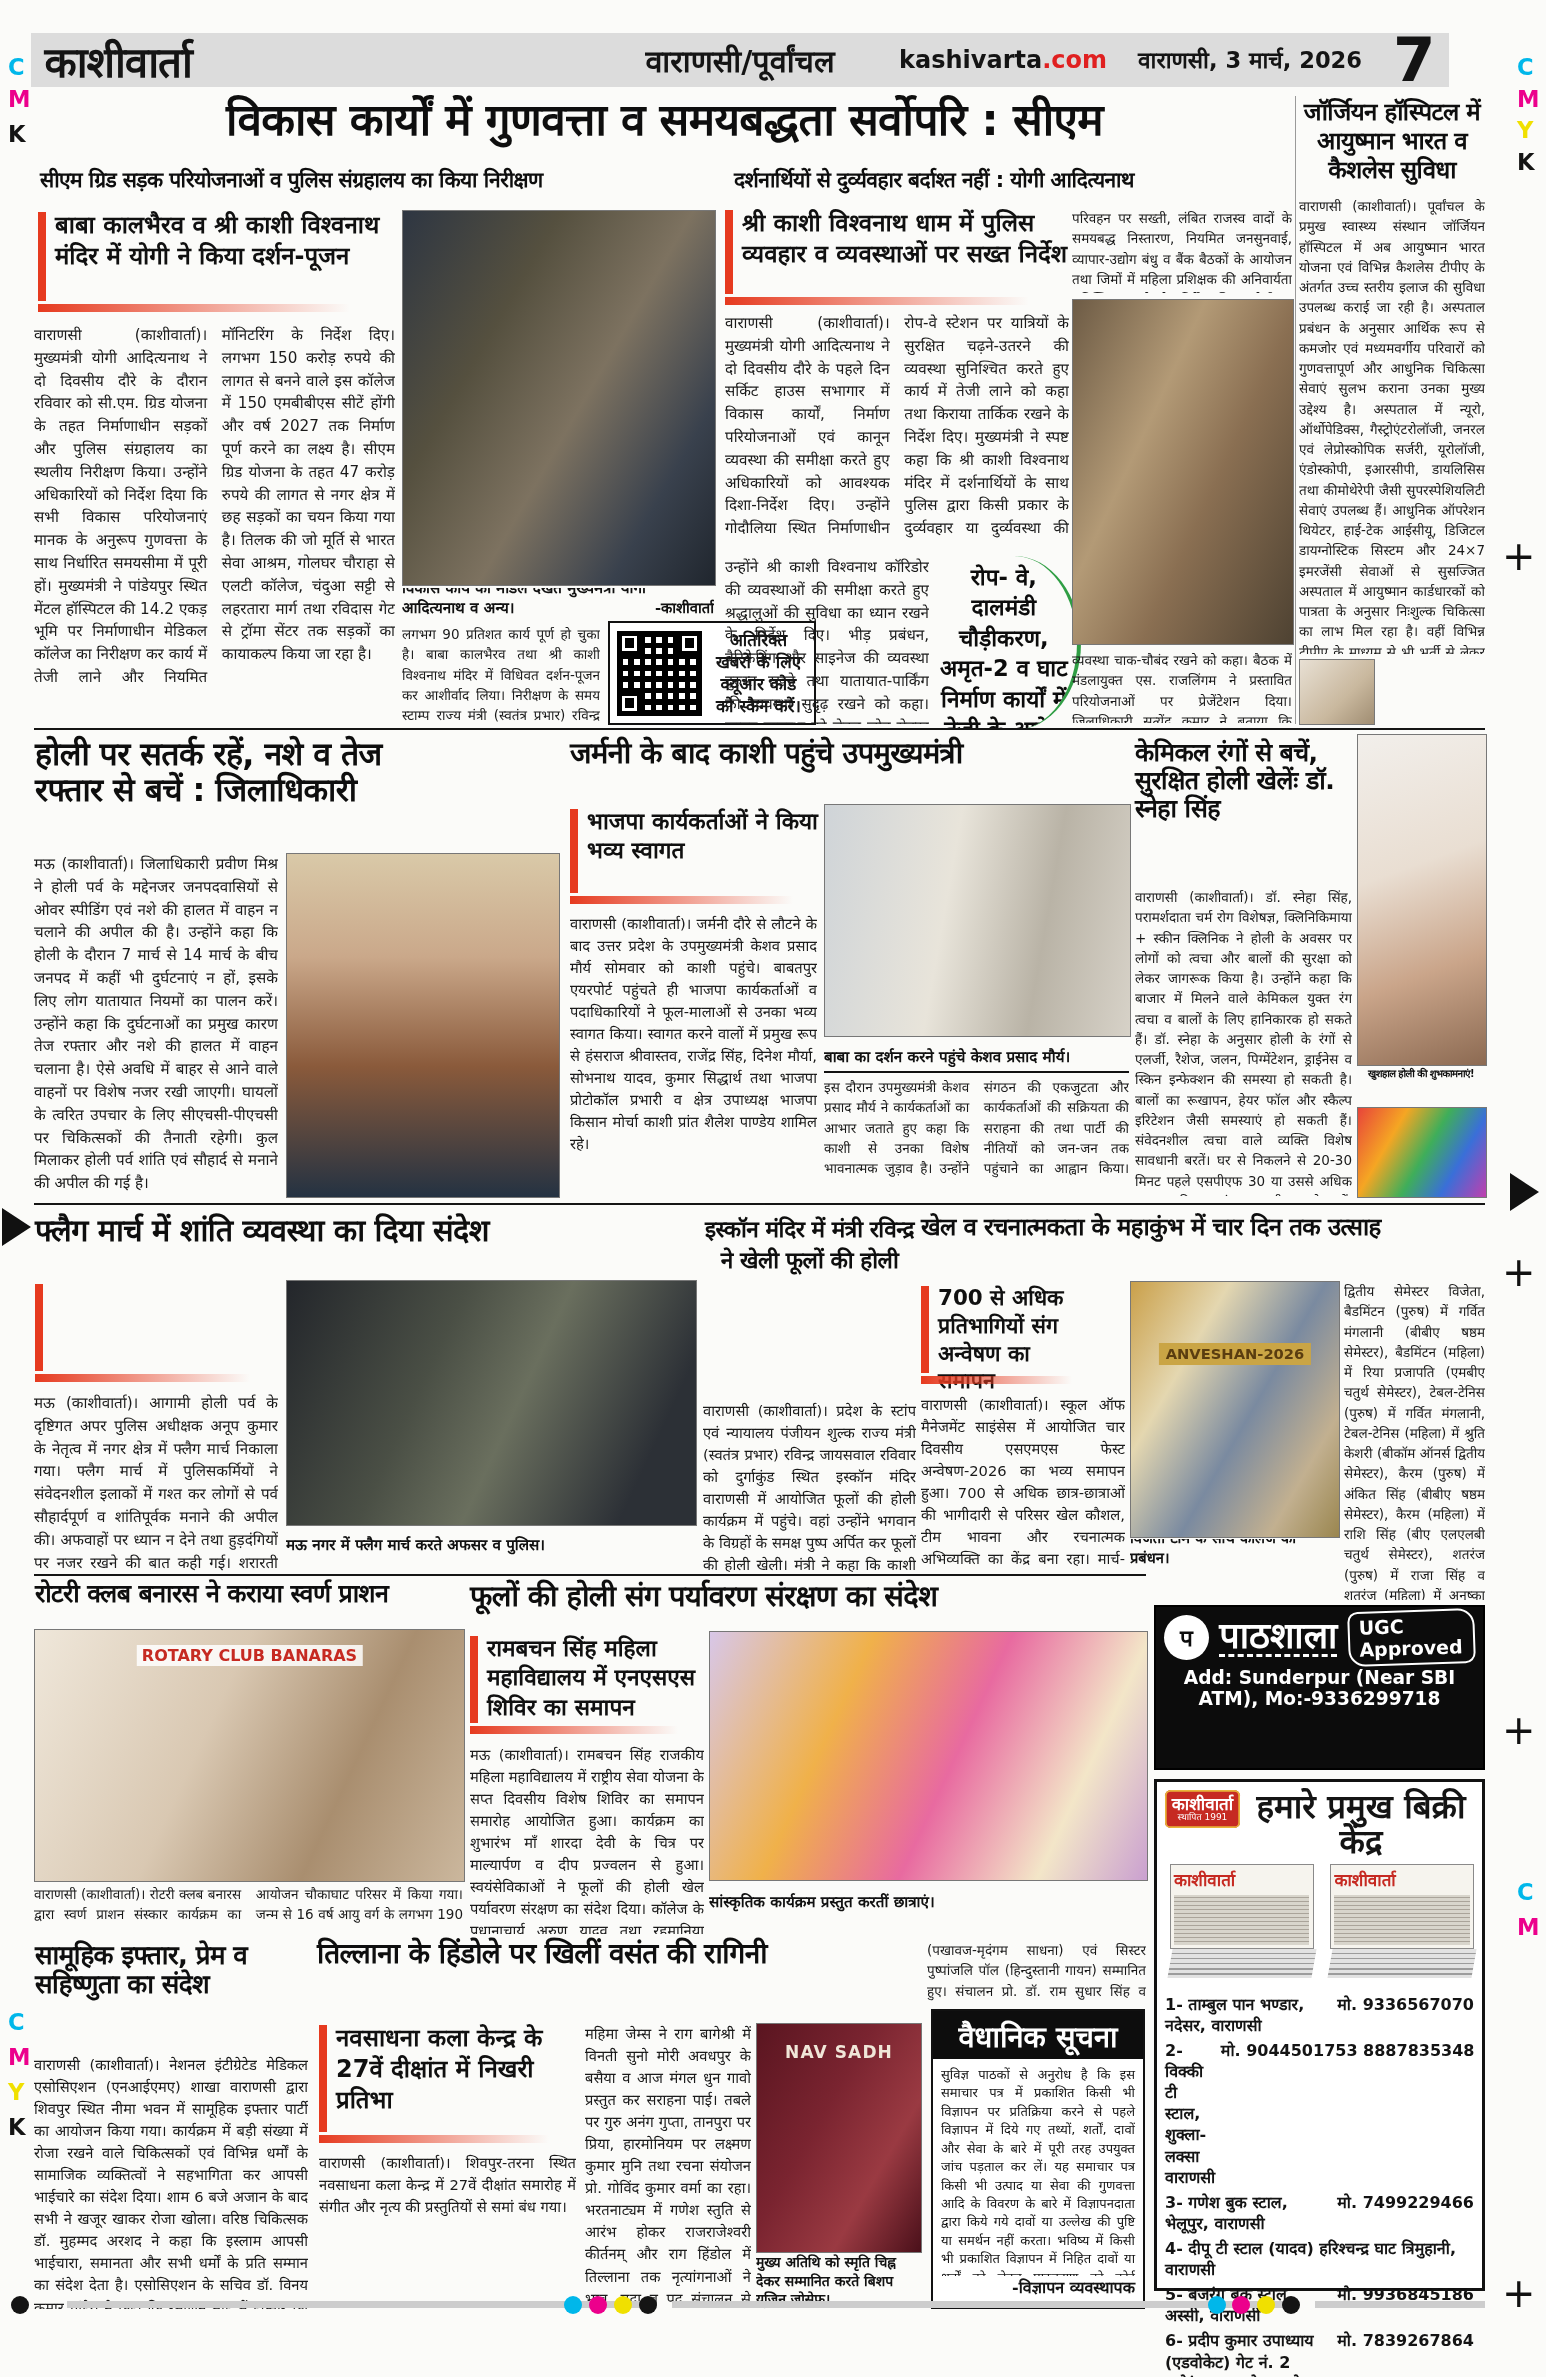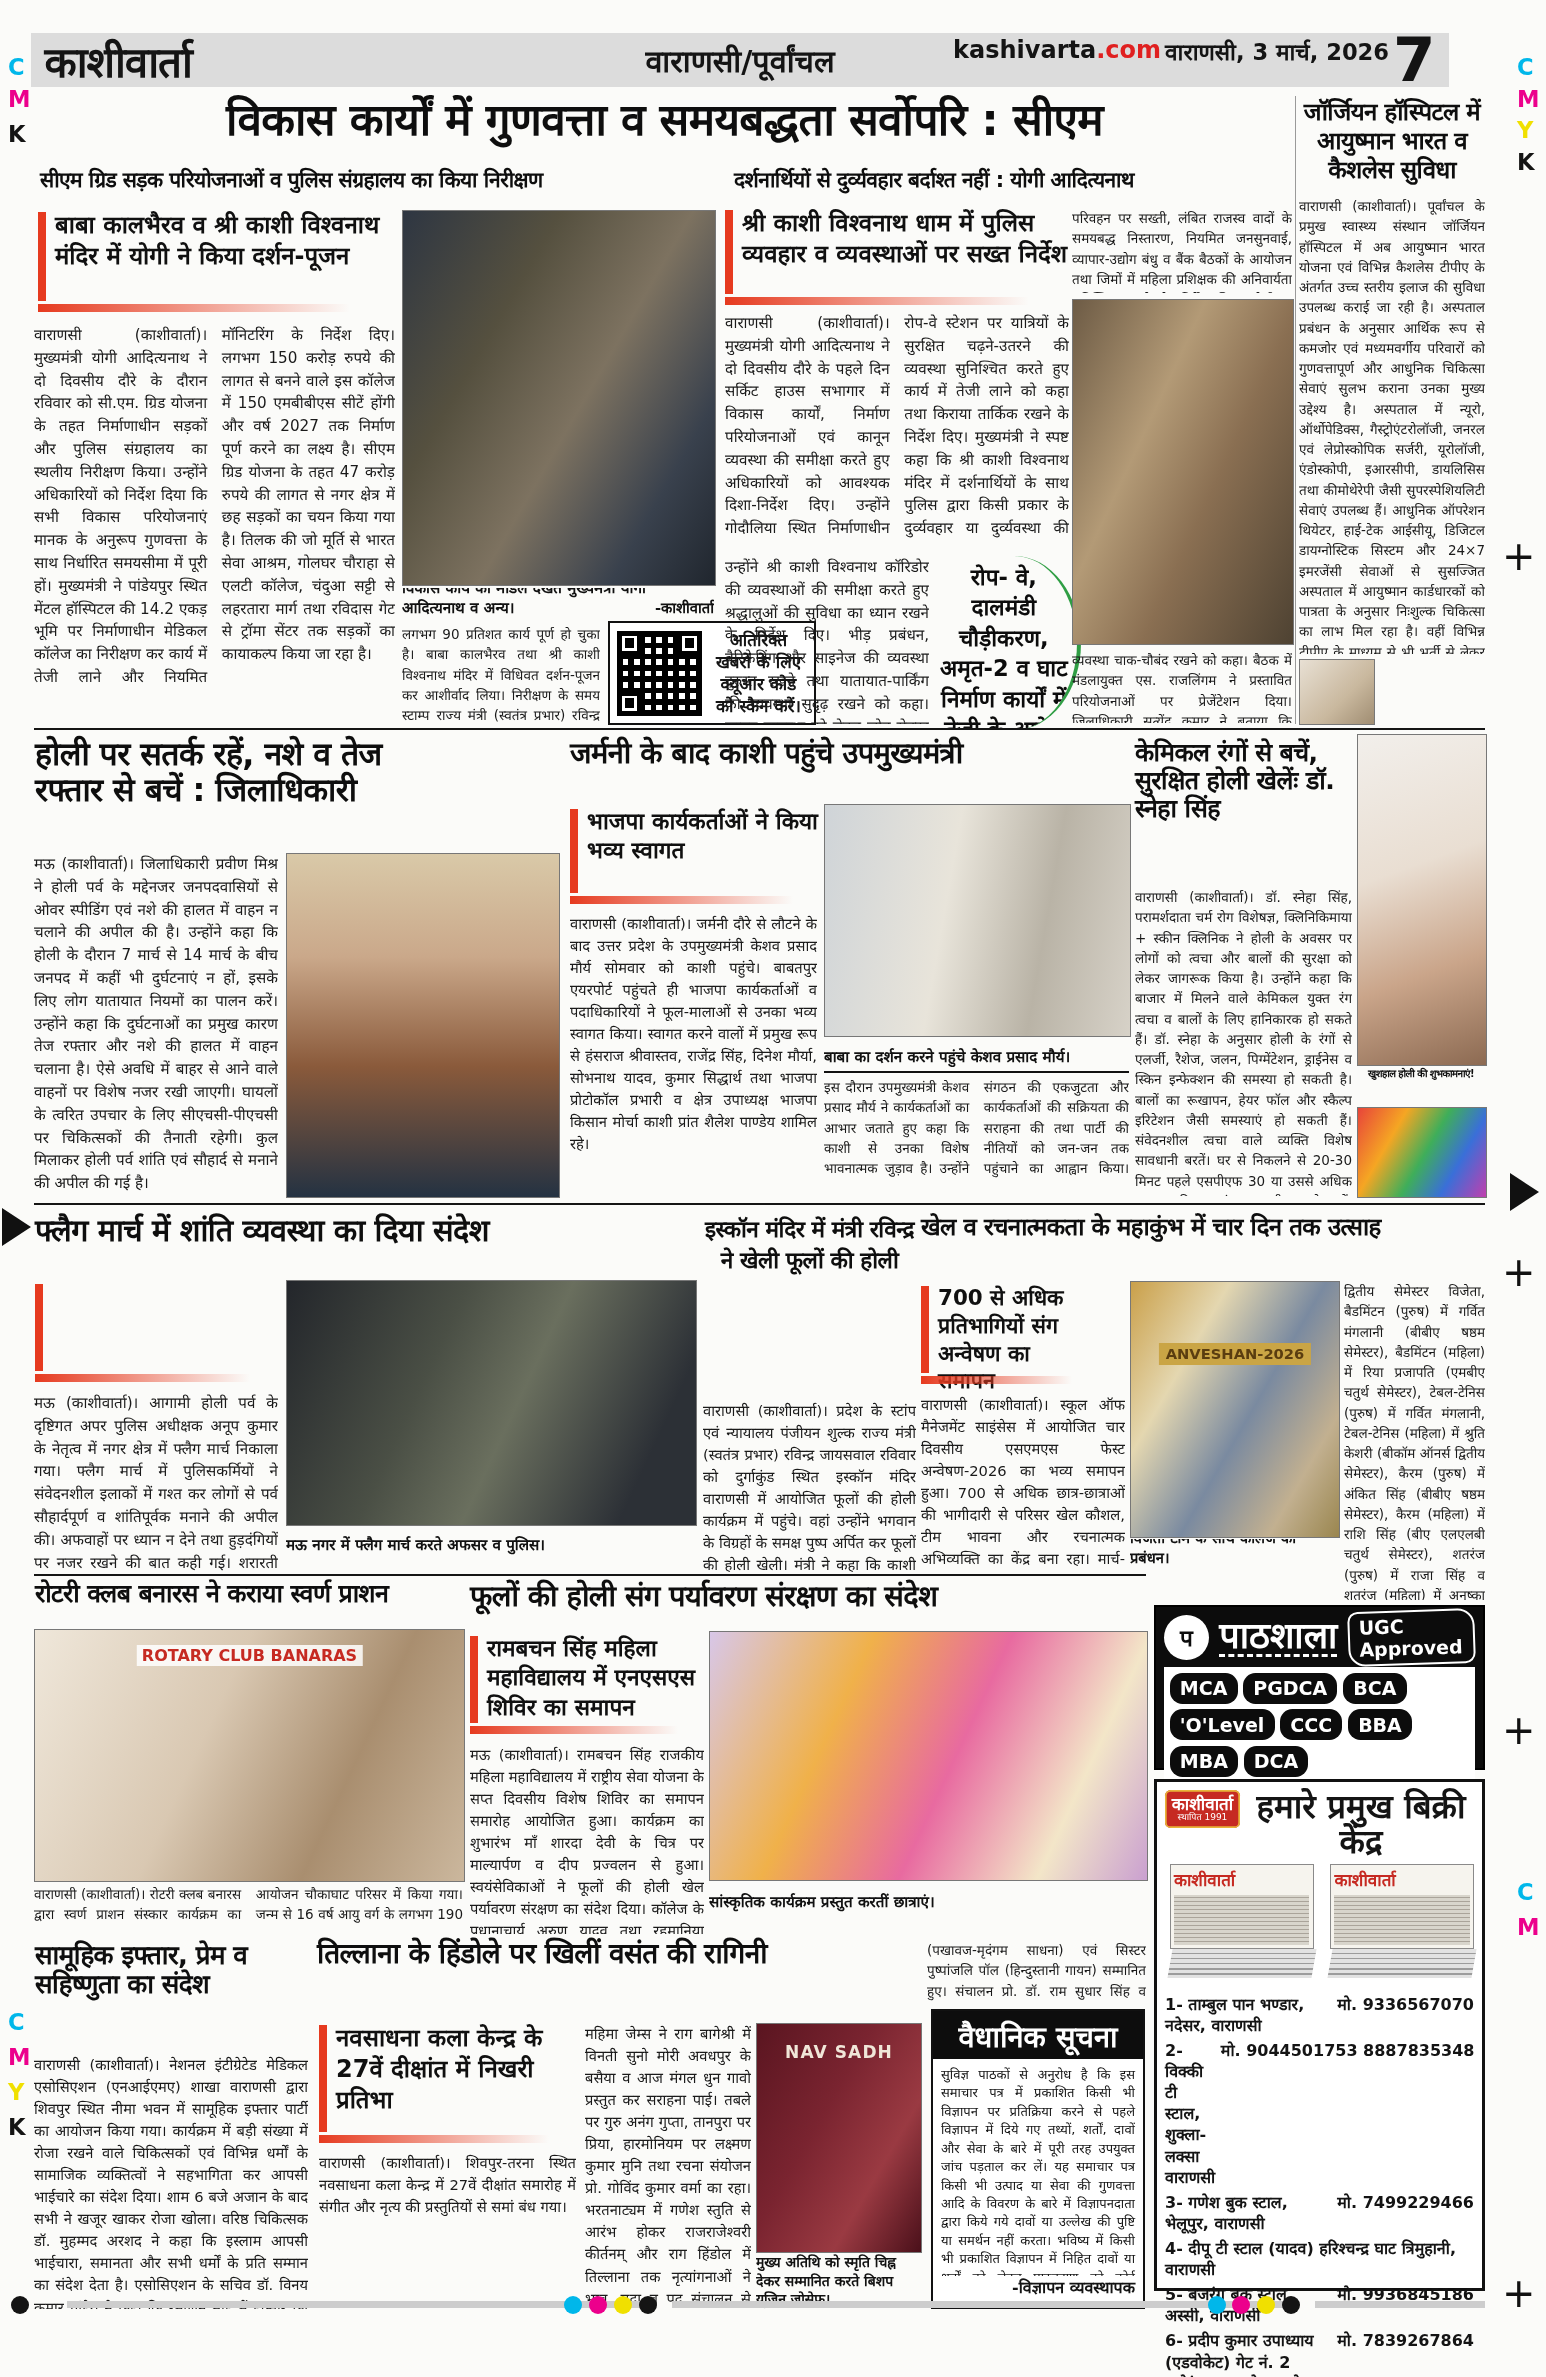--- a/index.html
+++ b/index.html
@@ -68,21 +68,21 @@
   .legal .lsign{text-align:right;font-weight:700;font-size:16px;padding:0 8px 5.6px 0;}
   .reg{position:absolute;font-weight:700;font-size:22.6px;font-family:"DejaVu Sans",sans-serif;}
   .cy{color:#00b7ea;} .mg{color:#ec008c;} .yl{color:#f0e000;} .bk{color:#141414;}
   .plus{position:absolute;font-size:40px;font-weight:400;color:#111;line-height:1;}
   .tri{position:absolute;width:0;height:0;border-top:19px solid transparent;border-bottom:19px solid transparent;border-left:29px solid #111;}
   .bbar{position:absolute;height:7.3px;background:#cdcdcd;}
   .dot{position:absolute;width:18px;height:18px;border-radius:50%;}
   .masthead{position:absolute;left:31px;top:33px;width:1418px;height:54px;background:#dcdcdc;display:flex;align-items:center;padding:0 13.5px;box-sizing:border-box;}
   .mh-paper{font-size:42px;font-weight:700;letter-spacing:-1.1px;}
   .mh-sec{position:absolute;left:50%;transform:translateX(-50%);font-size:30.5px;font-weight:700;}
-  .mh-right{margin-left:auto;display:flex;gap:4px;}
+  .mh-right{margin-left:auto;display:flex;align-items:center;gap:31px;}
   .mh-site{font-size:24px;font-weight:700;}
   .mh-site .tld{color:#e02020;}
   .mh-date{font-size:22.6px;font-weight:700;}
   .mh-page{font-size:61px;font-weight:700;line-height:0.8;}
 </style>
 </head>
 <body>
 
 <div id="page">
 
@@ -234,31 +234,20 @@
   <div class="abs cap nob" style="left:709px;top:1883px;width:437px;height:28px;">
       <span style="font-size:15.2px;">सांस्कृतिक कार्यक्रम प्रस्तुत करतीं छात्राएं।</span>
     </div>
 
   <div class="adp" style="left:1154px;top:1605px;width:331px;height:165px;">
     <div class="top">
       <span class="plogo">प</span>
       <span class="pname">पाठशाला</span>
       <span class="ugc">UGC Approved</span>
     </div>
-    <div class="pillband">
-      <span class="pill">MCA</span>
-      <span class="pill">PGDCA</span>
-      <span class="pill">BCA</span>
-      <span class="pill">'O'Level</span>
-      <span class="pill">CCC</span>
-      <span class="pill">BBA</span>
-      <span class="pill">MBA</span>
-      <span class="pill">DCA</span>
-      <span class="pill">MA,MCom,BA,BCom</span>
-    </div>
     <div class="addr">Add: Sunderpur (Near SBI ATM), Mo:-9336299718</div>
   </div>
 
   <div class="ads" style="left:1154px;top:1779px;width:331px;height:512px;">
     <div class="shead">
       <span class="badge"><span>काशीवार्ता</span><small>स्थापित 1991</small></span>
       <h2>हमारे प्रमुख बिक्री केंद्र</h2>
     </div>
     <div style="position:relative;height:130px;">
       <div class="np" style="left:4.5px;top:4.5px;">

